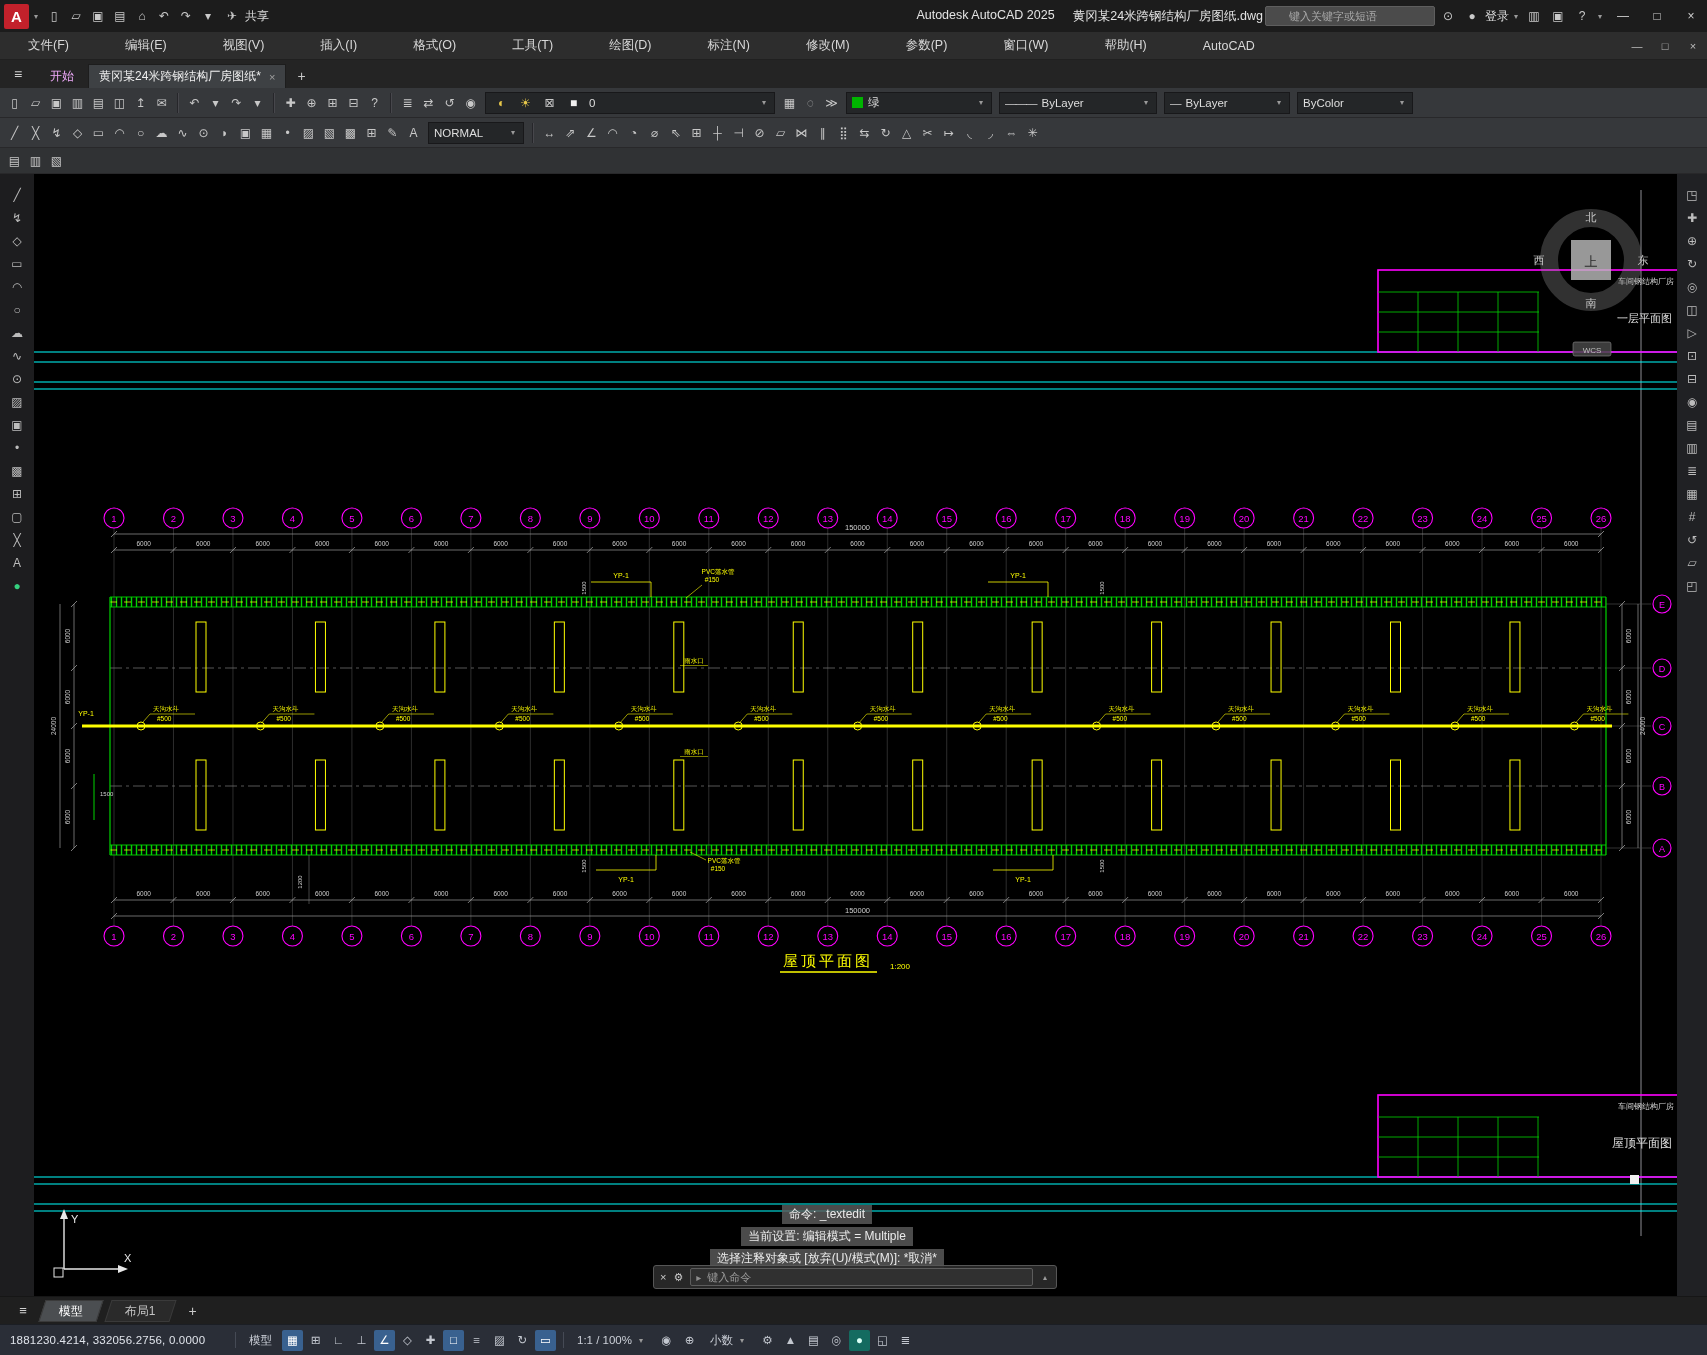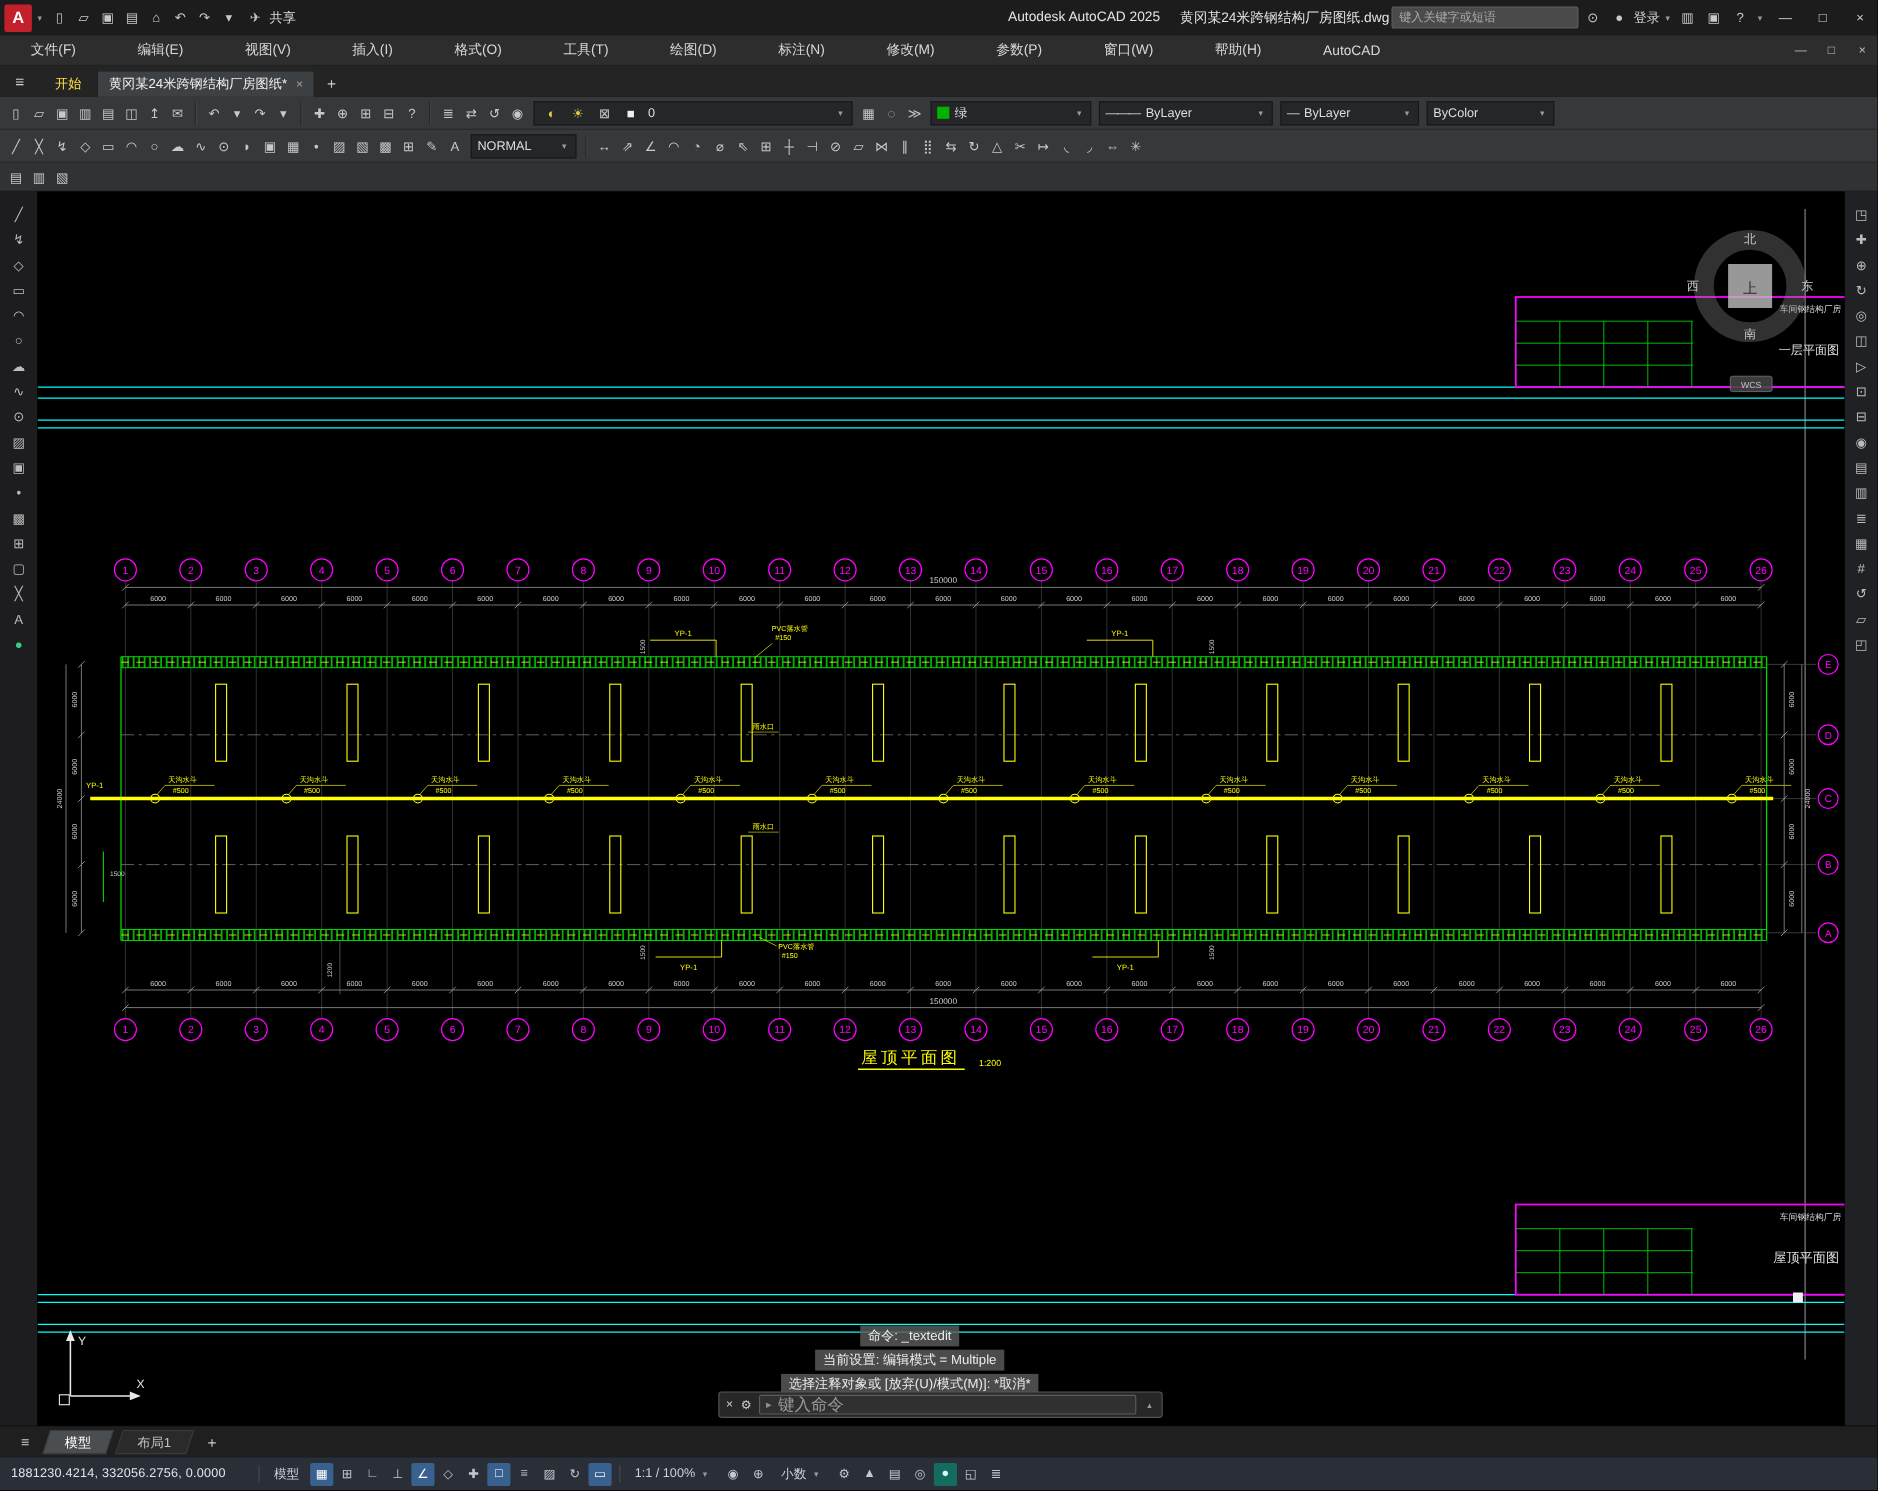--- a/index.html
+++ b/index.html
@@ -4,32 +4,32 @@
 <style>
 *{margin:0;padding:0;box-sizing:border-box}
 html,body{width:1707px;height:1355px;background:#000;font-family:"Liberation Sans","DejaVu Sans",sans-serif;overflow:hidden}
 .win{width:1707px;height:1355px;display:flex;flex-direction:column;background:#000}
 
 .titlebar{height:32px;background:#1c1c1c;display:flex;align-items:center;color:#d9d9d9;font-size:12px;padding-left:4px;gap:2px}
 .logo{width:25px;height:25px;background:#c2212b;color:#fff;font-weight:bold;font-size:15px;display:flex;align-items:center;justify-content:center;border-radius:2px}
 .tbico{min-width:22px;height:24px;display:flex;align-items:center;justify-content:center;color:#c9c9c9;font-size:12px}
 .caret{font-size:8px;color:#9a9a9a;min-width:10px;text-align:center}
 .tb-title{flex:1;display:flex;justify-content:flex-end;gap:18px;font-size:12.5px;color:#e3e3e3;white-space:nowrap}
-.tb-search{width:170px;height:20px;background:#4b4b4b;border:1px solid #5e5e5e;color:#ddd;font-size:11px;padding:0 6px;border-radius:2px}
+.tb-search{width:170px;height:20px;background:#4b4b4b;border:1px solid #5e5e5e;color:#ddd;font-size:11px;padding:0 23px;border-radius:2px}
 .tb-search::placeholder{color:#a9a9a9}
 .winbtn{width:32px;height:32px;display:flex;align-items:center;justify-content:center;color:#cfcfcf;font-size:12px}
 
 .menubar{height:28px;background:#2d2d2d;display:flex;align-items:center;color:#d8d8d8;font-size:12.5px;border-bottom:1px solid #202020}
 .menu-item{padding:0 28px;height:100%;display:flex;align-items:center;white-space:nowrap}
 .spacer{flex:1}
 .mini-btn{width:28px;height:100%;display:flex;align-items:center;justify-content:center;color:#bdbdbd;font-size:11px}
 
 .tabbar{height:28px;background:#242424;display:flex;align-items:flex-end;color:#bdbdbd;font-size:12px}
 .hamb{width:36px;height:100%;display:flex;align-items:center;justify-content:center;color:#d0d0d0;font-size:14px}
-.starttab{height:24px;display:flex;align-items:center;padding:0 14px;color:#fde047}
+.starttab{height:24px;display:flex;align-items:center;padding:0 14px;color:#f0abfc}
 .dtab{height:24px;display:flex;align-items:center;padding:0 10px;gap:8px;background:#3e4144;color:#efefef;border:1px solid #1d1d1d;border-bottom:none;margin-right:2px;white-space:nowrap}
 .dtab .x{color:#9f9f9f;font-size:11px}
 .addtab{width:26px;height:24px;display:flex;align-items:center;justify-content:center;color:#c9c9c9;font-size:14px}
 
 .trow{display:flex;align-items:center;background:#36383b;border-bottom:1px solid #28282a;padding:0 4px;gap:1px}
 .trow1,.trow2{height:30px}
 .trow3{height:26px;background:#303234}
 .tico{min-width:21px;height:22px;display:flex;align-items:center;justify-content:center;color:#c8c8c8;font-size:12px}
 .tsep{width:0;height:20px;border-left:1px solid #26262a;border-right:1px solid #47474c;margin:0 4px}
 .dd{display:flex;align-items:center;height:22px;background:#242628;border:1px solid #18181a;color:#dedede;font-size:11.5px;padding:0 5px;gap:5px;margin:0 3px;white-space:nowrap}
@@ -45,21 +45,21 @@
 .sico-v{width:24px;height:22px;display:flex;align-items:center;justify-content:center;color:#bcbcbc;font-size:12px}
 .canvas{flex:1;position:relative;background:#000;overflow:hidden}
 .canvas svg{position:absolute;left:0;top:0;display:block}
 
 .cmd-lines{position:absolute;left:676px;top:1031px;display:flex;flex-direction:column;align-items:center;gap:3px;font-size:12px}
 .chip{background:rgba(92,92,92,.82);color:#ebebeb;padding:1px 7px;white-space:pre}
 .cmd-bar{position:absolute;left:619px;top:1091px;width:404px;height:24px;background:rgba(42,42,42,.92);border:1px solid #565656;border-radius:3px;display:flex;align-items:center;padding:0 6px;gap:7px}
 .cmd-bar .ci{color:#c9c9c9;font-size:11px}
 .cmd-field{flex:1;height:18px;background:#303030;border:1px solid #5c5c5c;border-radius:2px;display:flex;align-items:center;gap:6px;padding:0 5px}
 .cmd-field .pr{color:#8f8f8f;font-size:10px}
-.cmd-input{flex:1;background:transparent;border:none;outline:none;color:#ddd;font-size:15px;font-family:inherit}
+.cmd-input{flex:1;background:transparent;border:none;outline:none;color:#ddd;font-size:11px;font-family:inherit}
 .cmd-input::placeholder{color:#9a9a9a}
 
 .ltabs{height:28px;background:#1f1f1f;display:flex;align-items:center;color:#bfbfbf;font-size:12px;border-top:1px solid #161616;padding-left:4px}
 .lhamb{width:38px;text-align:center;font-size:13px;color:#cfcfcf}
 .ltab{height:22px;padding:0 16px;display:flex;align-items:center;background:#2a2a2a;color:#c3c3c3;margin-right:8px;transform:skewX(-18deg);border:1px solid #3a3a3a}
 .ltab>span{transform:skewX(18deg)}
 .ltab.active{background:#4b4e51;color:#fff}
 .lplus{width:24px;text-align:center;color:#c9c9c9;font-size:14px}
 
 .sbar{height:31px;background:#2a2e37;display:flex;align-items:center;color:#ccd0d8;font-size:11.5px;padding:0 10px;gap:4px;border-top:1px solid #1b1e24}

